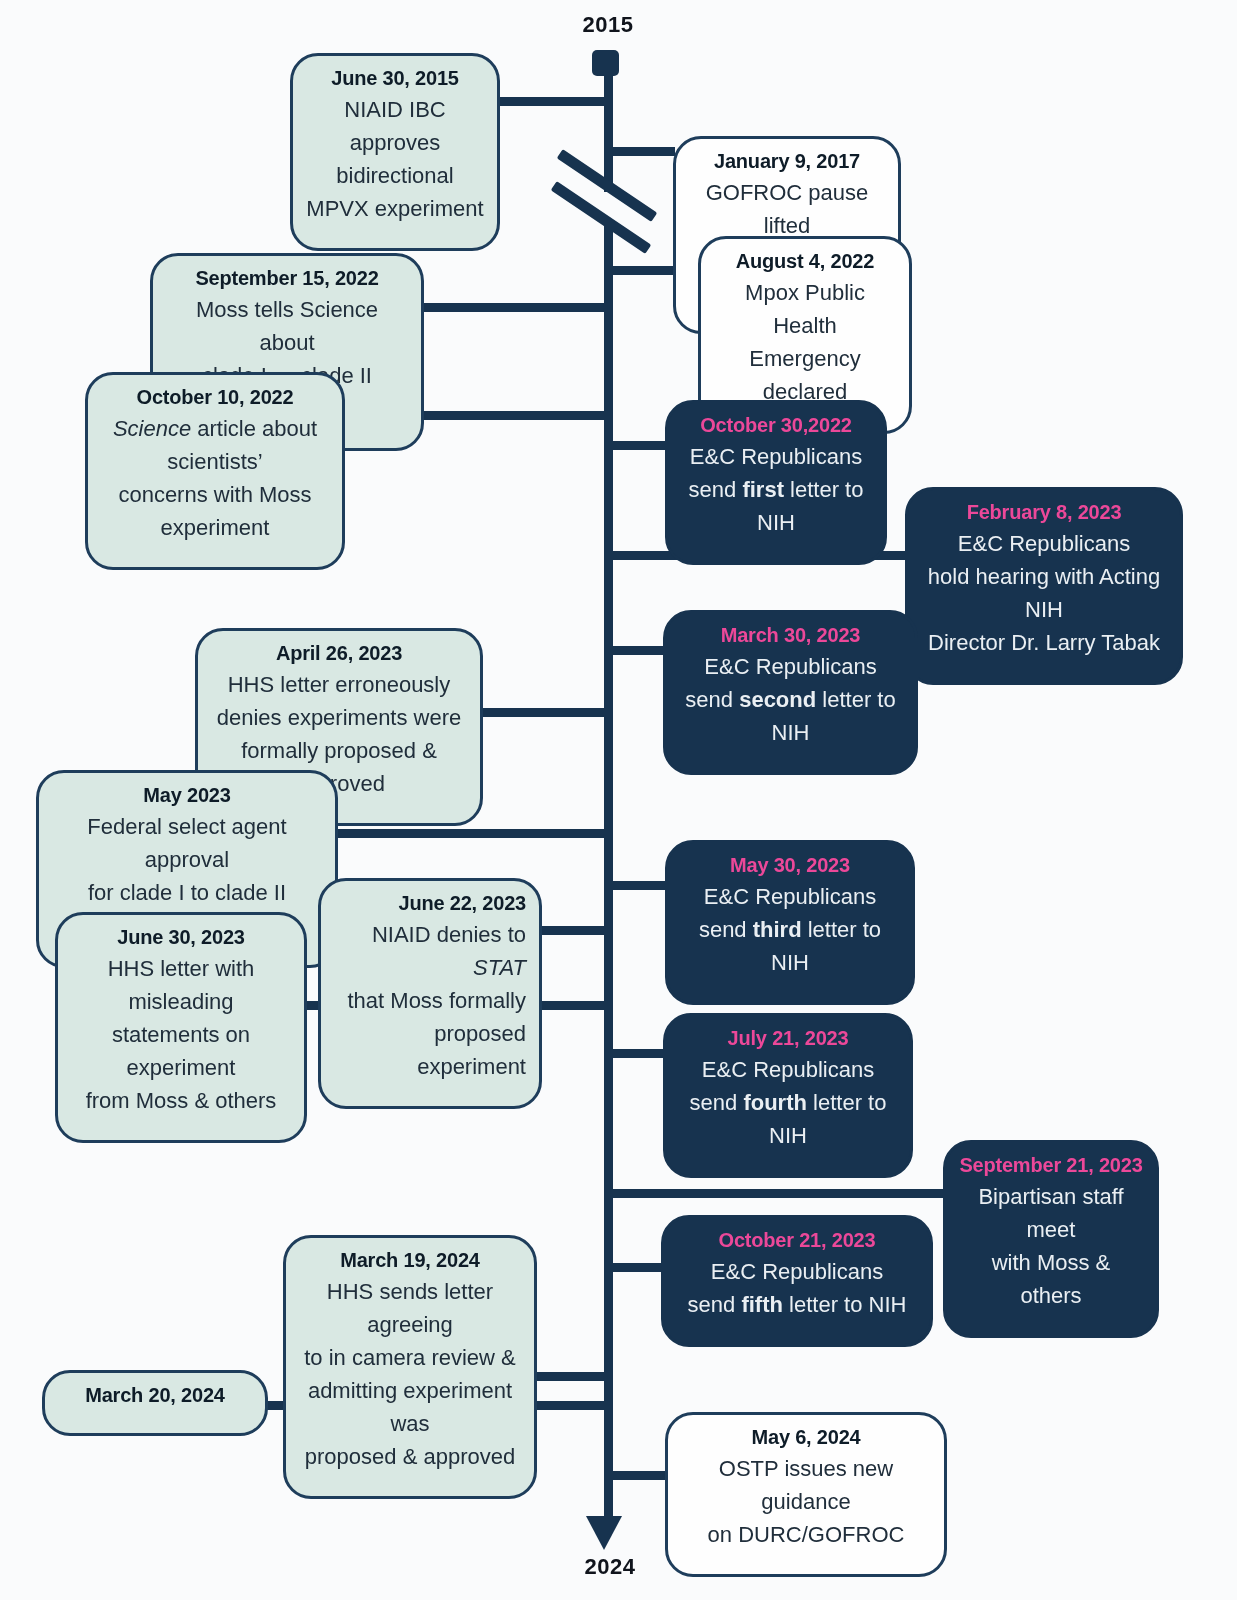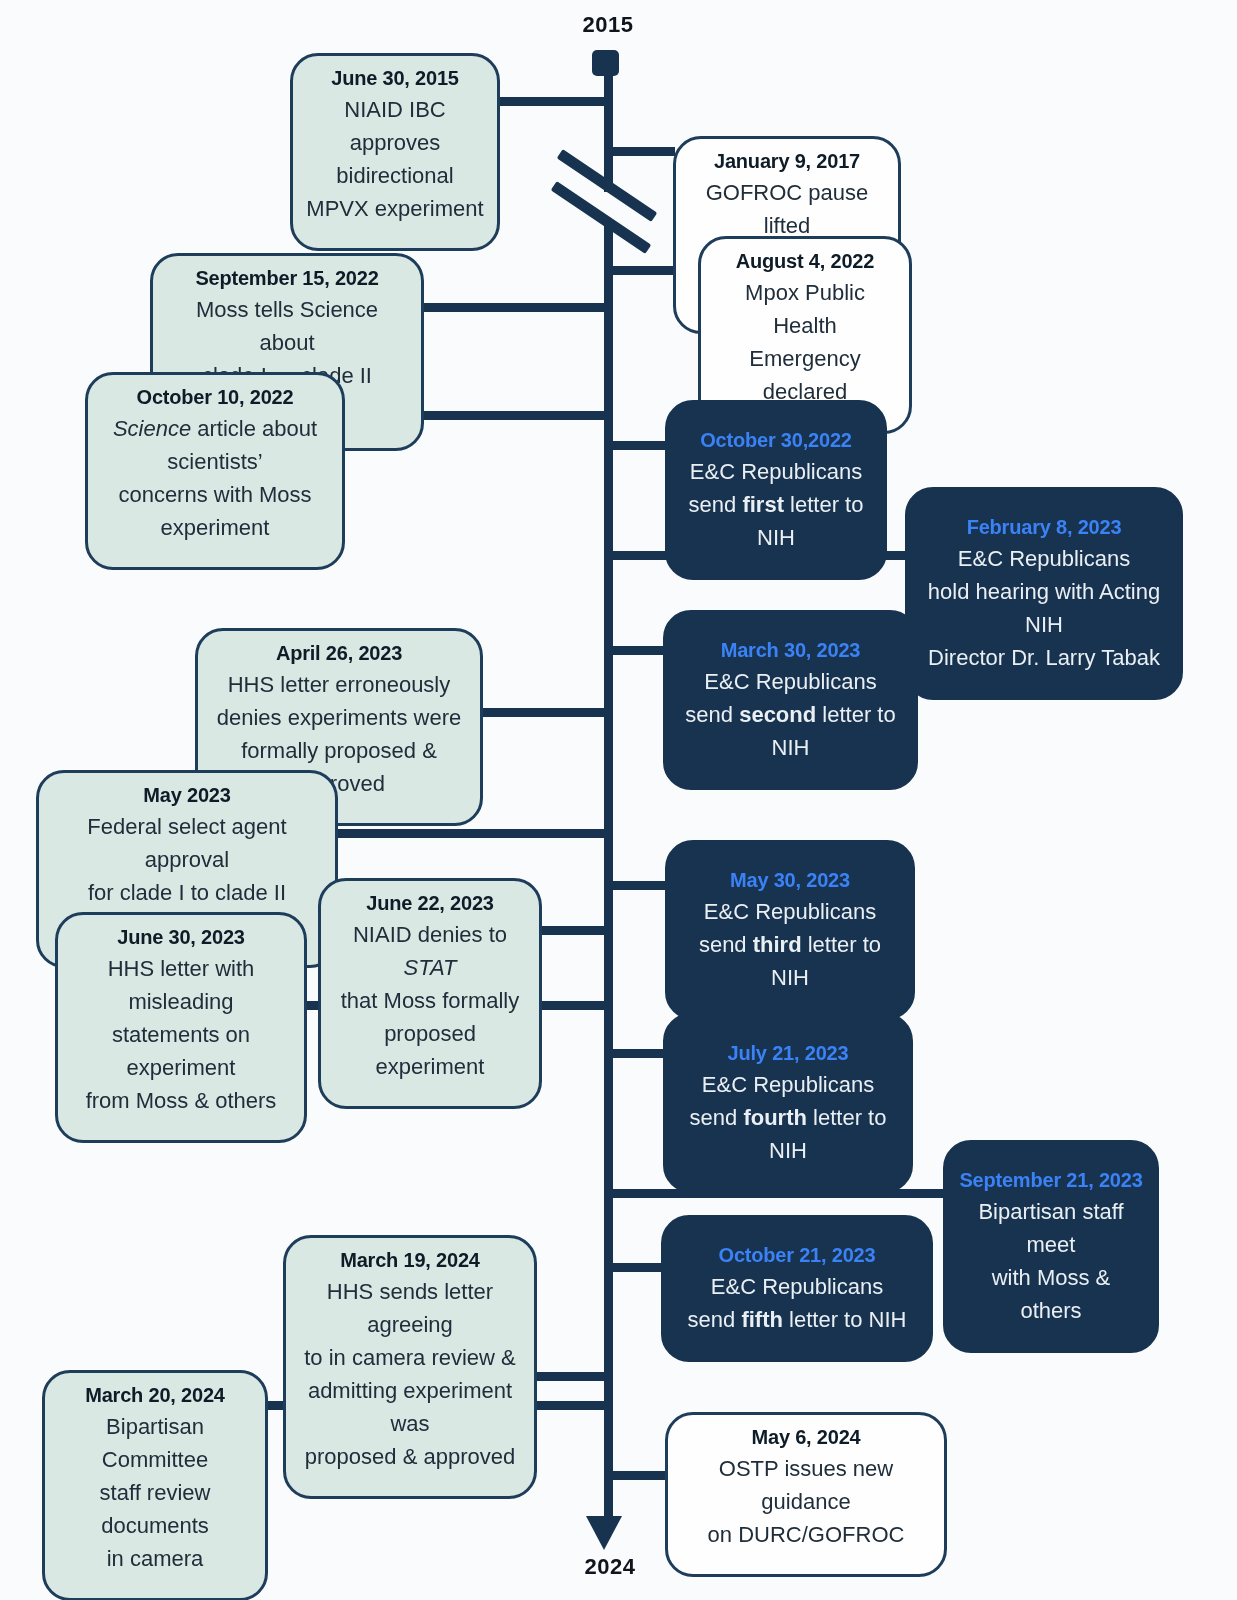--- a/index.html
+++ b/index.html
@@ -33,21 +33,21 @@
     border:3px solid #1e3d5b;border-radius:28px;padding:11px 13px 23px;
   }
   .card.mint{background:#d9e8e3;}
   .card.white{background:#fefefe;}
   .card.navy{background:#17334f;border-color:#17334f;}
   .date{
     font-weight:bold;font-size:20px;color:#0e1c28;
     margin-bottom:3px;letter-spacing:-0.2px;
   }
   .body{font-size:22px;line-height:1.5;color:#202e3b;white-space:pre-line;}
-  .navy .date{color:#3b82f6;margin-top:15px;}
+  .navy .date{color:#ec4899;}
   .navy .body{color:#eaeff3;}
   .b{font-weight:bold;}
   .i{font-style:italic;}
 </style>
 </head>
 <body>
 
 <div class="canvas">
 
   <div class="year" style="left:608px;top:12px;">2015</div>
@@ -142,21 +142,21 @@
 for clade I to clade II
 experiment is revoked</span></div>
   </div>
 
   <div class="card navy" style="left:665px;top:840px;width:250px;">
     <div class="date">May 30, 2023</div>
     <div class="body"><span>E&amp;C Republicans
 send </span><span class="b">third</span><span> letter to NIH</span></div>
   </div>
 
-  <div class="card mint" style="left:318px;top:878px;width:224px;">
+  <div class="card mint" style="left:318px;top:878px;width:224px;text-align:right;">
     <div class="date">June 22, 2023</div>
     <div class="body"><span>NIAID denies to </span><span class="i">STAT</span><span>
 that Moss formally
 proposed experiment</span></div>
   </div>
 
   <div class="card mint" style="left:55px;top:912px;width:252px;">
     <div class="date">June 30, 2023</div>
     <div class="body"><span>HHS letter with misleading
 statements on experiment
@@ -184,23 +184,20 @@
   <div class="card mint" style="left:283px;top:1235px;width:254px;">
     <div class="date">March 19, 2024</div>
     <div class="body"><span>HHS sends letter agreeing
 to in camera review &amp;
 admitting experiment was
 proposed &amp; approved</span></div>
   </div>
 
   <div class="card mint" style="left:42px;top:1342px;width:226px;margin-top:28px;">
     <div class="date">March 20, 2024</div>
-    <div class="body"><span>Bipartisan Committee
-staff review documents
-in camera</span></div>
   </div>
 
   <div class="card white" style="left:665px;top:1412px;width:282px;">
     <div class="date">May 6, 2024</div>
     <div class="body"><span>OSTP issues new guidance
 on DURC/GOFROC</span></div>
   </div>
 
 </div>
 

